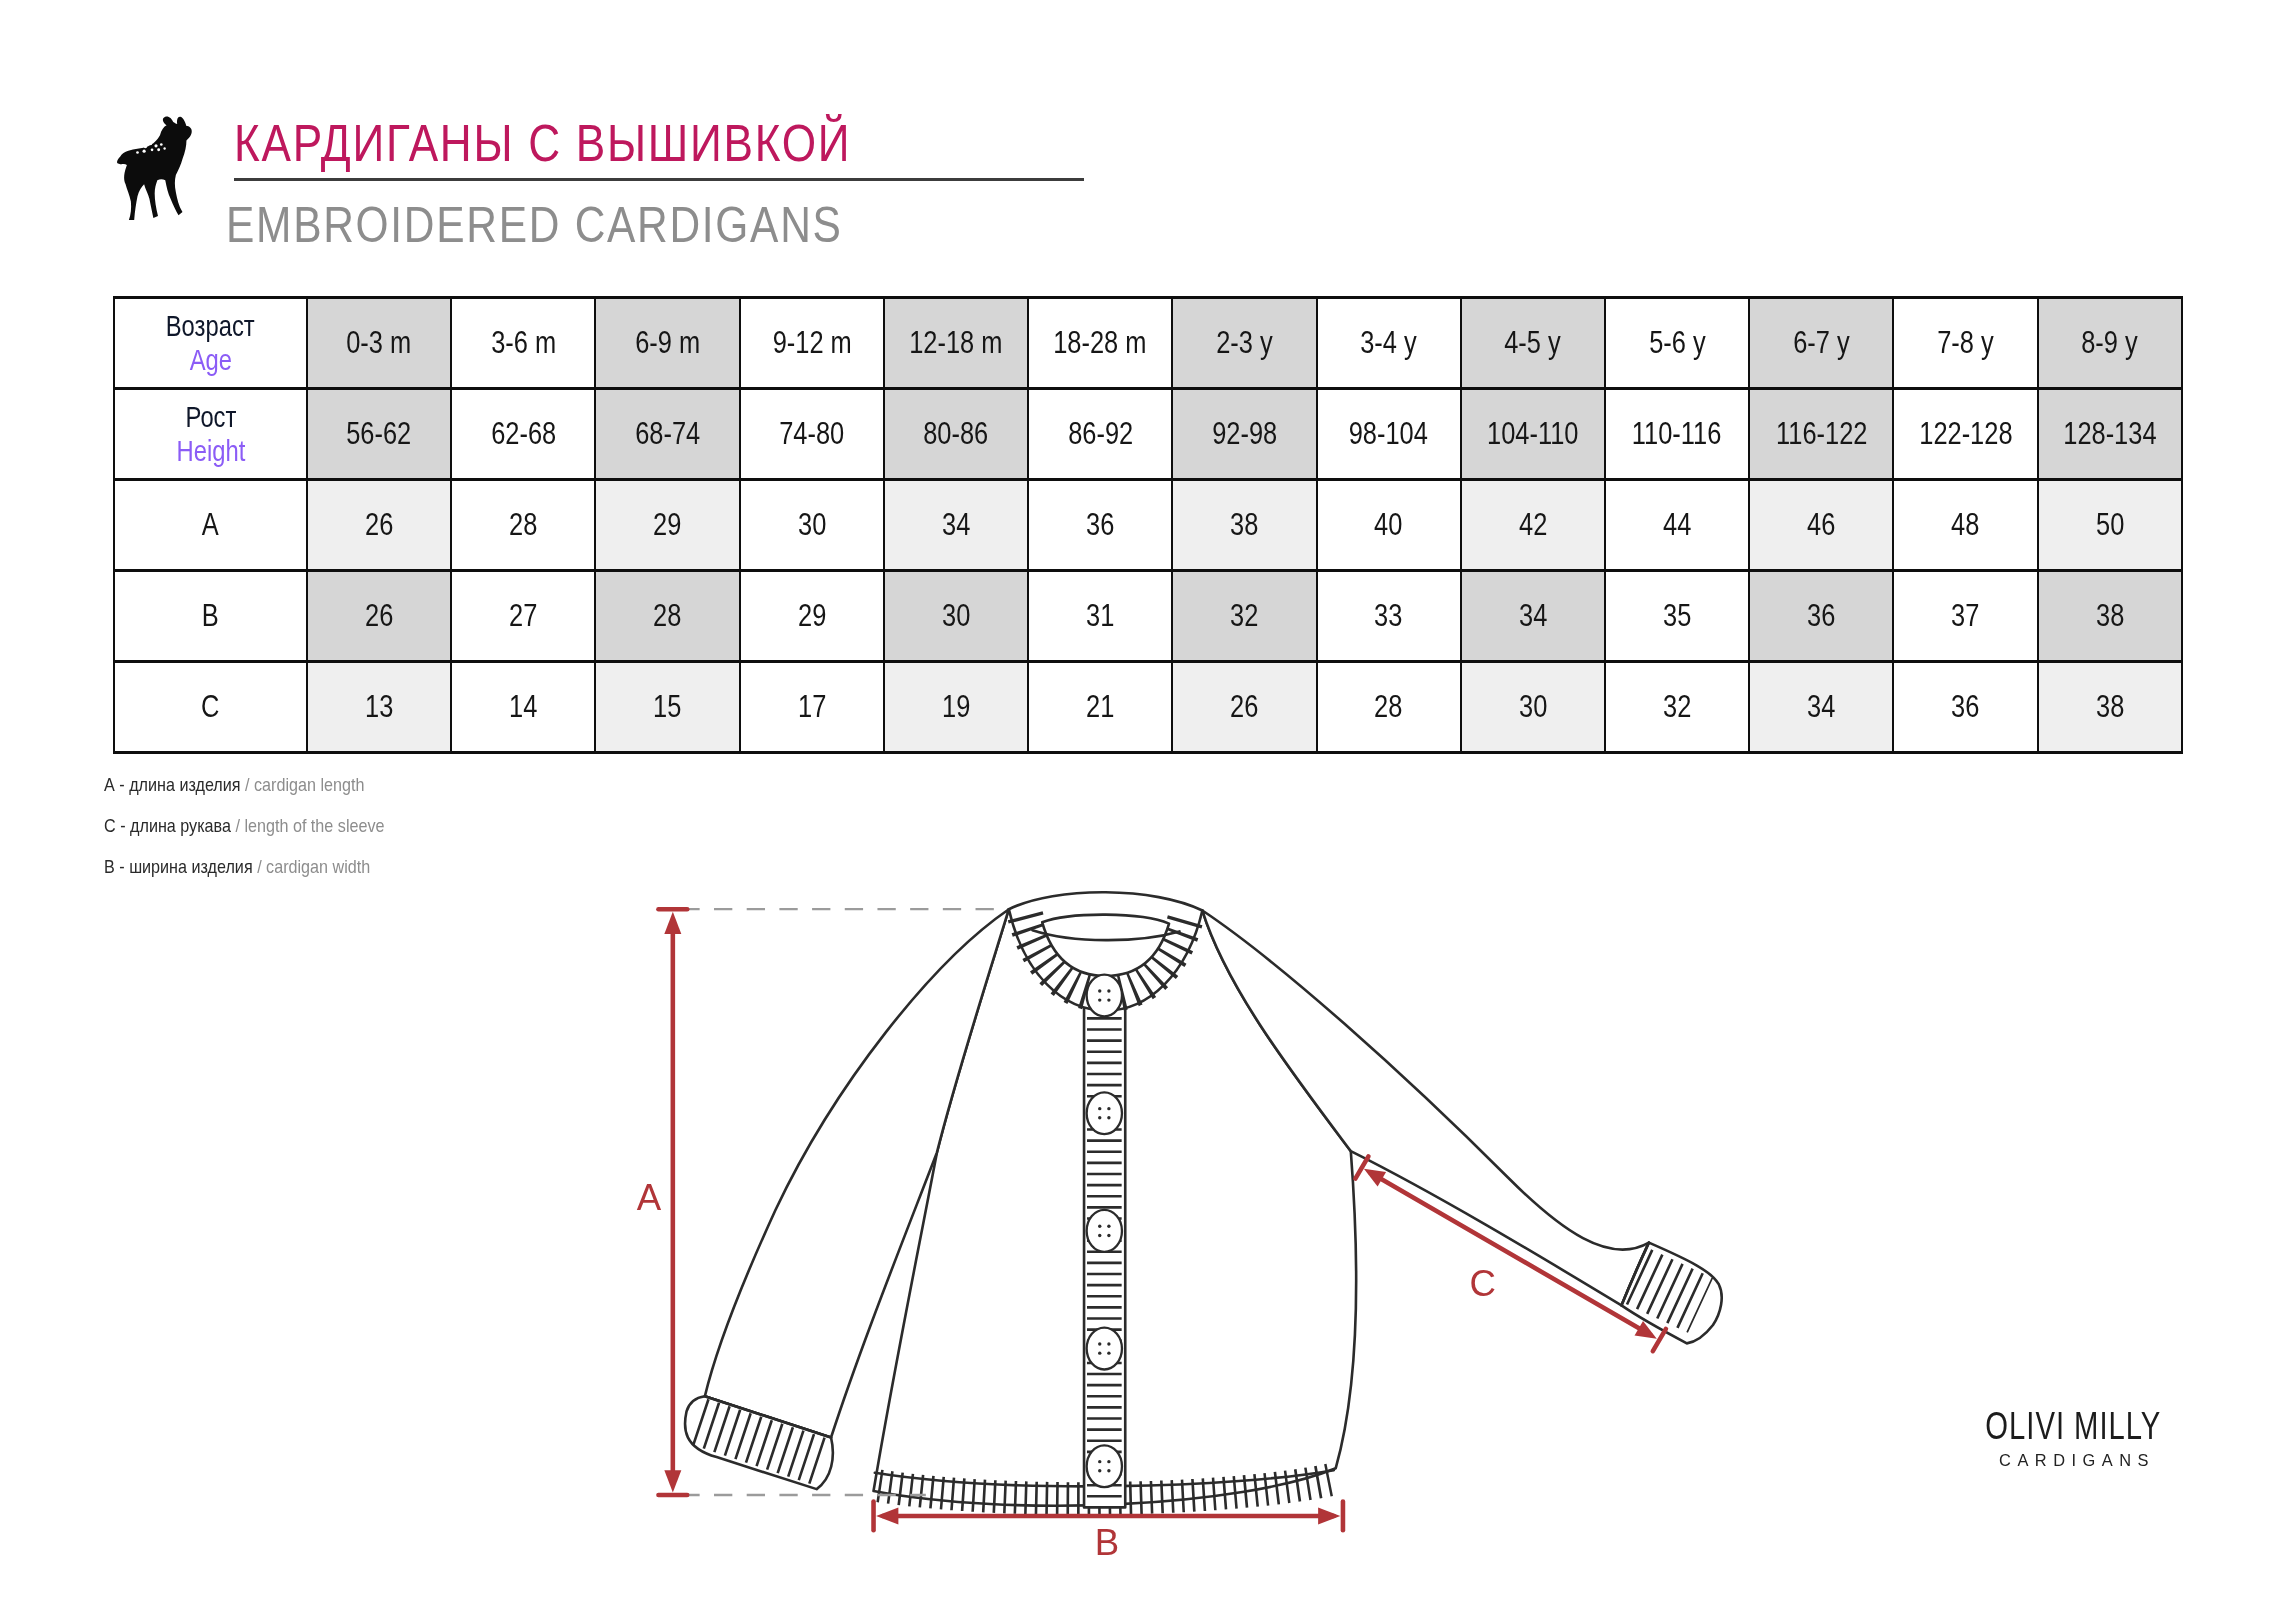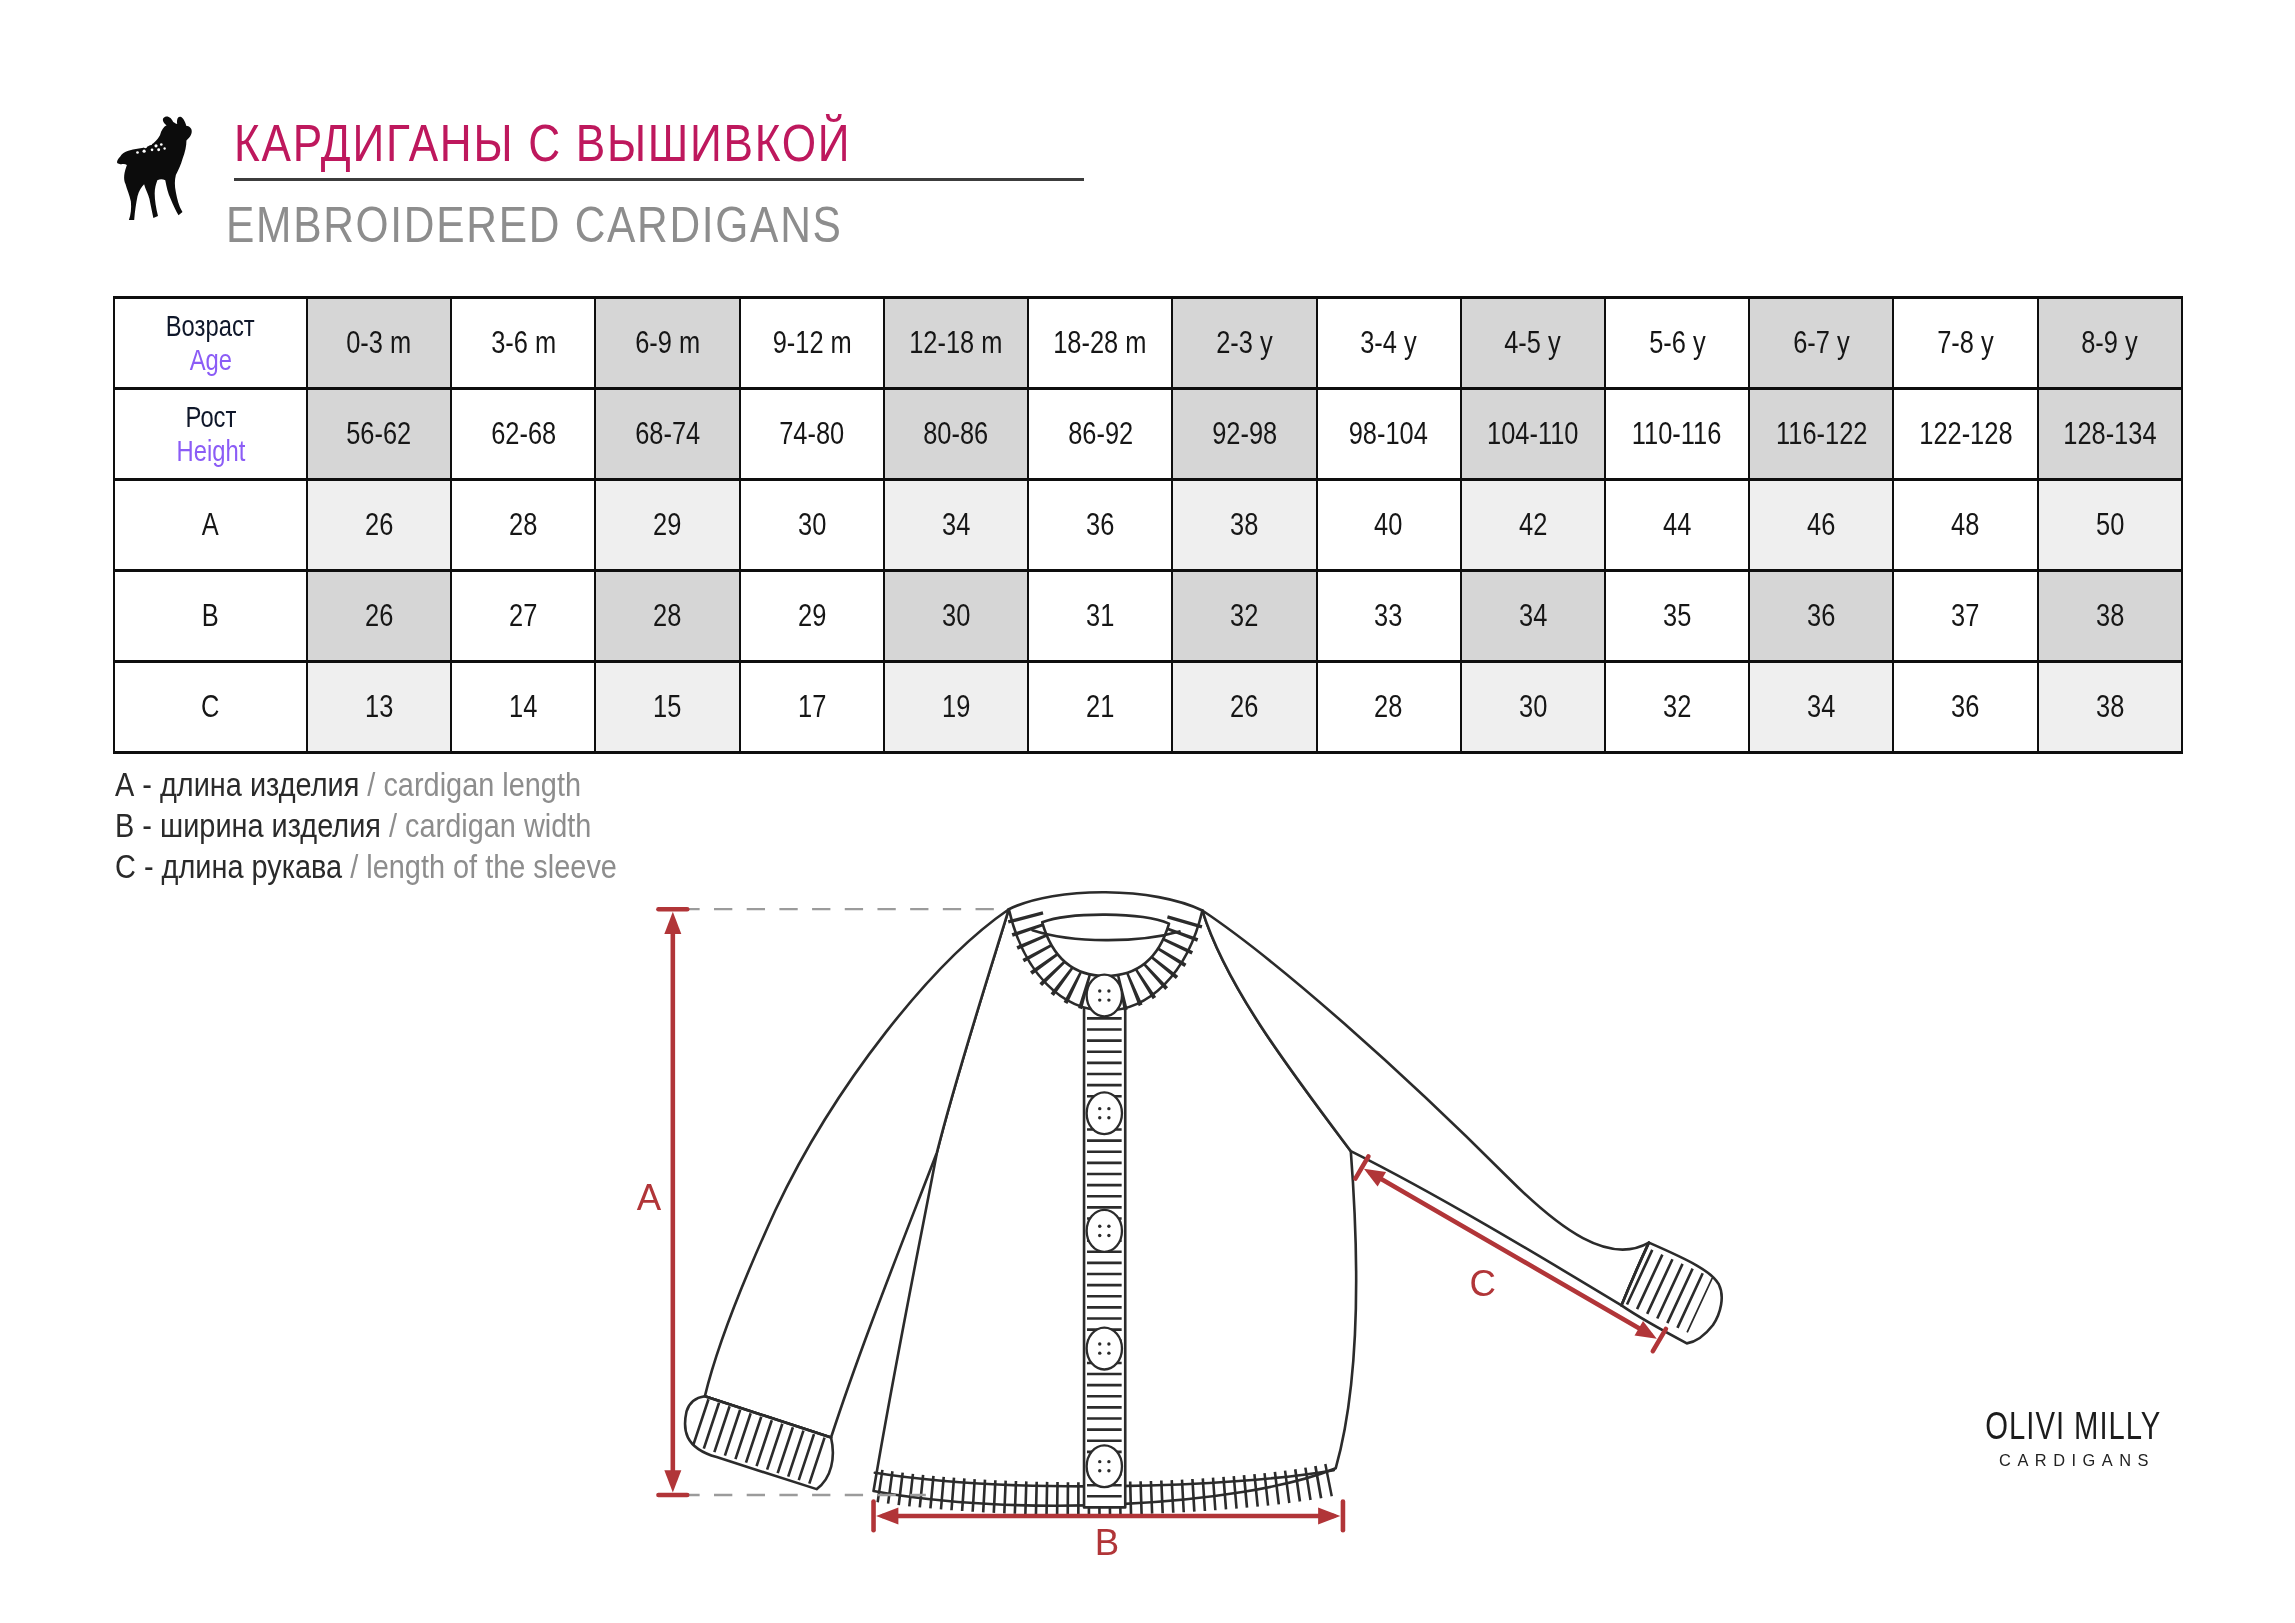--- a/index.html
+++ b/index.html
@@ -23,21 +23,21 @@
     border:2px solid #0e0e0e;border-top-width:3.3px;border-bottom-width:3.3px;
     text-align:center;vertical-align:middle;height:88px;padding:0;font-size:31px;color:#161616;
   }
   #size-table td.lbl{width:191px;}
   #size-table td.sd{background:var(--shadeDark,#d6d6d6);}
   #size-table td.sl{background:var(--shadeLight,#efefef);}
   .hdr-main{display:block;font-size:29px;line-height:34px;color:#0f172a;}
   .hdr-sub{display:block;font-size:29px;line-height:34px;color:#8b5cf6;}
 
   
-  #legend{left:115px;top:764px;font-size:34px;line-height:41px;color:#2a2a2a;}
+  #legend{left:104px;top:764px;font-size:19px;line-height:41px;color:#2a2a2a;}
   .lg-line{white-space:nowrap;}
   .lg-en,.lg-slash{color:#8d8d8d;}
 
   
   #diagram-svg{left:618px;top:870px;}
   .svg-label{font-family:"Liberation Sans",sans-serif;font-size:56px;fill:var(--arrow,#b13538);}
 
   
   #brand{left:1970px;top:1404px;width:225px;display:flex;align-items:flex-start;justify-content:flex-end;}
   #brand-text{text-align:center;margin:0 3.9px;}
@@ -159,22 +159,22 @@
     <td><span class="cx">32</span></td>
     <td class="sl"><span class="cx">34</span></td>
     <td><span class="cx">36</span></td>
     <td class="sl"><span class="cx">38</span></td>
   </tr>
 </tbody>
   </table>
 
 <div class="abs" id="legend">
   <div class="lg-line"><span class="cxl"><span>A</span>&nbsp;<span>-</span>&nbsp;<span>длина изделия</span>&nbsp;<span class="lg-slash">/</span>&nbsp;<span class="lg-en">cardigan length</span></span></div>
+  <div class="lg-line"><span class="cxl"><span>C</span>&nbsp;<span>-</span>&nbsp;<span>длина рукава</span>&nbsp;<span class="lg-slash">/</span>&nbsp;<span class="lg-en">length of the sleeve</span></span></div>
   <div class="lg-line"><span class="cxl"><span>B</span>&nbsp;<span>-</span>&nbsp;<span>ширина изделия</span>&nbsp;<span class="lg-slash">/</span>&nbsp;<span class="lg-en">cardigan width</span></span></div>
-  <div class="lg-line"><span class="cxl"><span>C</span>&nbsp;<span>-</span>&nbsp;<span>длина рукава</span>&nbsp;<span class="lg-slash">/</span>&nbsp;<span class="lg-en">length of the sleeve</span></span></div>
 </div>
 
 <svg class="abs" id="diagram-svg" width="1191" height="693" viewBox="0 0 1820 1060" fill="none" stroke-linecap="round" stroke-linejoin="round">
 
   <defs>
     <g id="btn">
       <ellipse cx="0" cy="0" rx="27" ry="32" fill="#ffffff" stroke="var(--ink,#2b2b2b)" stroke-width="3.5"></ellipse>
       <circle cx="-7" cy="-7" r="2.6" fill="var(--ink,#2b2b2b)" stroke="none"></circle>
       <circle cx="7" cy="-7" r="2.6" fill="var(--ink,#2b2b2b)" stroke="none"></circle>
       <circle cx="-7" cy="7" r="2.6" fill="var(--ink,#2b2b2b)" stroke="none"></circle>

